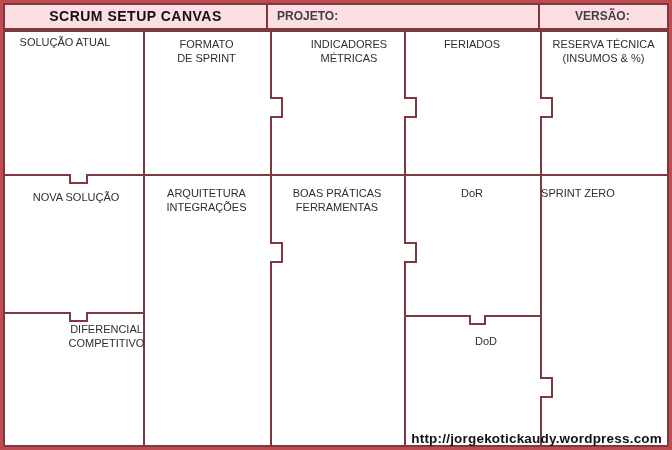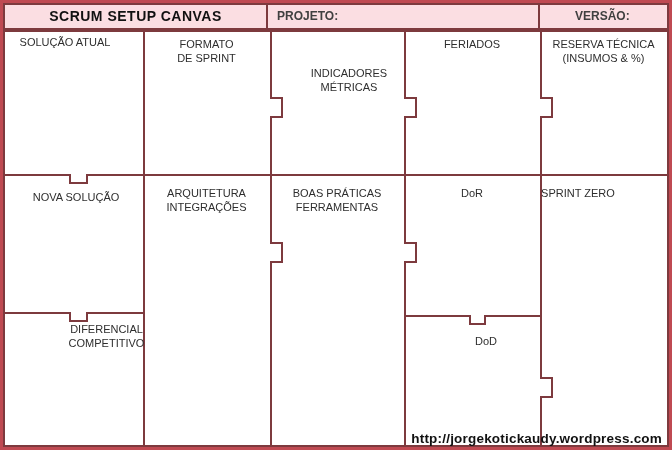--- a/index.html
+++ b/index.html
@@ -91,21 +91,21 @@
     <div class="tab-right" style="left:267px;top:239px;"></div>
     <div class="tab-right" style="left:401px;top:239px;"></div>
     <div class="tab-right" style="left:537px;top:374px;"></div>
     <div class="tab-down" style="left:66px;top:171px;width:19px;"></div>
     <div class="tab-down" style="left:66px;top:309px;width:19px;"></div>
     <div class="tab-down" style="left:466px;top:312px;width:17px;"></div>
 
     <div class="cell-label" style="left:2px;top:32px;width:120px;">SOLUÇÃO ATUAL</div>
     <div class="cell-label" style="left:140px;top:34px;width:127px;">FORMATO
 DE SPRINT</div>
-    <div class="cell-label" style="left:267px;top:34px;width:158px;margin-top:29px;">INDICADORES
+    <div class="cell-label" style="left:267px;top:34px;width:158px;">INDICADORES
 MÉTRICAS</div>
     <div class="cell-label" style="left:401px;top:34px;width:136px;">FERIADOS</div>
     <div class="cell-label" style="left:537px;top:34px;width:127px;">RESERVA TÉCNICA
 (INSUMOS &amp; %)</div>
 
     <div class="cell-label" style="left:2px;top:187px;width:142px;">NOVA SOLUÇÃO</div>
     <div class="cell-label" style="left:140px;top:183px;width:127px;">ARQUITETURA
 INTEGRAÇÕES</div>
     <div class="cell-label" style="left:267px;top:183px;width:134px;">BOAS PRÁTICAS
 FERRAMENTAS</div>

